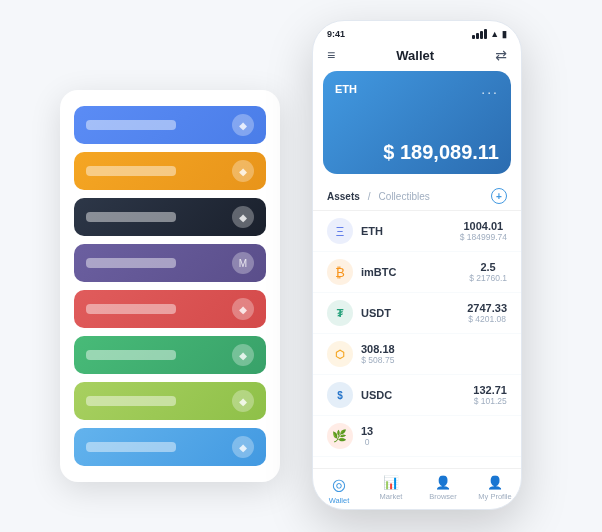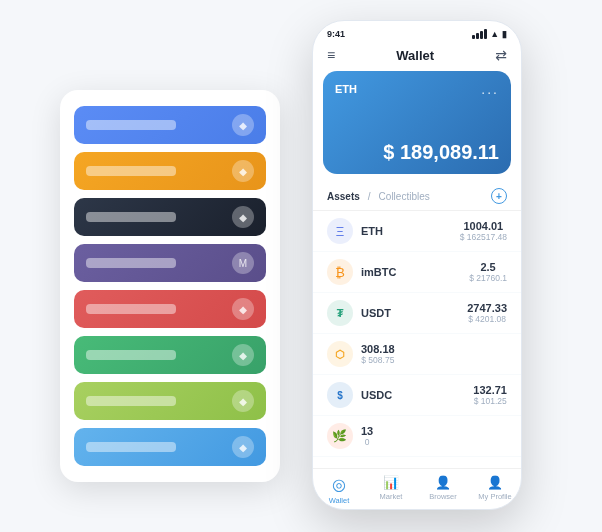--- a/index.html
+++ b/index.html
@@ -397,21 +397,21 @@
 
   <div class="token-list">
 
     <div class="token-item">
       <div class="token-icon icon-eth">Ξ</div>
       <div class="token-info">
         <div class="token-name">ETH</div>
       </div>
       <div class="token-values">
         <div class="token-amount">1004.01</div>
-        <div class="token-usd">$ 162517.48</div>
+        <div class="token-usd">$ 184999.74</div>
       </div>
     </div>
 
     <div class="token-item">
       <div class="token-icon icon-imbtc">₿</div>
       <div class="token-info">
         <div class="token-name">imBTC</div>
       </div>
       <div class="token-values">
         <div class="token-amount">2.5</div>

